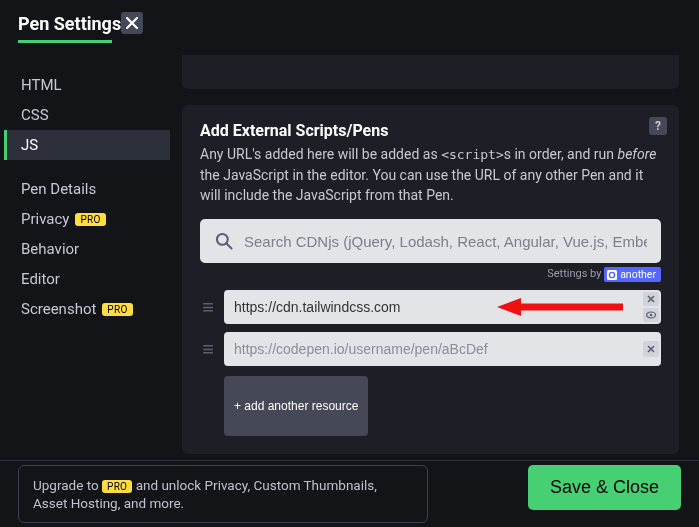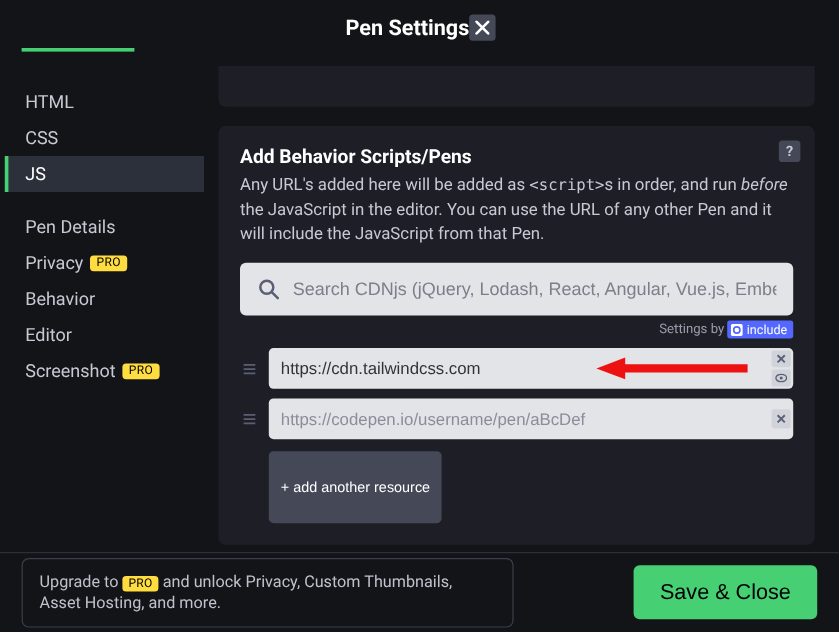--- a/index.html
+++ b/index.html
@@ -13,21 +13,21 @@
   }
   .modal {
     position: relative;
     width: 699px;
     height: 527px;
     background: #131417;
   }
   .header {
     display: flex;
     align-items: center;
-    justify-content: center;
+    justify-content: flex-start;
     padding: 12px 16px 6px 18px;
   }
   .header h1 {
     color: #fff;
     font-size: 18px;
     font-weight: 700;
   }
   .close-btn {
     background: #444857;
     color: #fff;
@@ -249,21 +249,21 @@
     pointer-events: none;
   }
   .footer {
     position: absolute;
     bottom: 0;
     left: 0;
     right: 0;
     background: #131417;
     padding: 4px 18px;
     display: flex;
-    align-items: center;
+    align-items: flex-start;
     justify-content: space-between;
     border-top: 1px solid #2c303a;
   }
   .upsell {
     border: 1px solid #3c3f4c;
     border-radius: 6px;
     padding: 10px 14px;
     font-size: 13.5px;
     color: #bfc1cc;
     max-width: 410px;
@@ -326,40 +326,40 @@
           <span class="pro-badge">PRO</span>
         </div>
     </div>
 
     <div class="content">
 
       <div class="panel panel-stub"></div>
 
       <div class="panel">
         <div class="help-icon">?</div>
-        <h2>Add Behavior Scripts/Pens</h2>
+        <h2>Add External Scripts/Pens</h2>
         <p>
           <span>Any URL's added here will be added as </span><code class="mono">&lt;script&gt;</code><span>s in order, and run </span><em>before</em><span> the JavaScript in the editor. You can use the URL of any other Pen and it will include the JavaScript from that Pen.</span>
         </p>
 
         <div class="search-row">
           <svg width="20" height="20" viewBox="0 0 24 24" fill="none">
               <circle cx="10" cy="10" r="6.5" stroke="#5a5f73" stroke-width="2.5"></circle>
               <line x1="15" y1="15" x2="21" y2="21" stroke="#5a5f73" stroke-width="2.5" stroke-linecap="round"></line>
             </svg>
           <input type="text" placeholder="Search CDNjs (jQuery, Lodash, React, Angular, Vue.js, Ember." style="">
         </div>
         <div class="powered">
           <span>Settings by</span>
           <span class="algolia-badge">
             <svg width="10" height="10" viewBox="0 0 10 10">
                 <rect width="10" height="10" rx="1.5" fill="#fff"></rect>
                 <circle cx="5" cy="5" r="2.6" fill="none" stroke="#5468ff" stroke-width="1.4"></circle>
               </svg>
-            <span>include</span>
+            <span>another</span>
           </span>
         </div>
 
         <div class="resource-row">
           <div class="drag-handle">≡</div>
           <div class="resource-input-wrap">
             <input class="resource-input" type="text" value="https://cdn.tailwindcss.com" style="">
             <div class="resource-btns">
               <div class="tiny-btn">
                 <svg width="8" height="8" viewBox="0 0 8 8">

